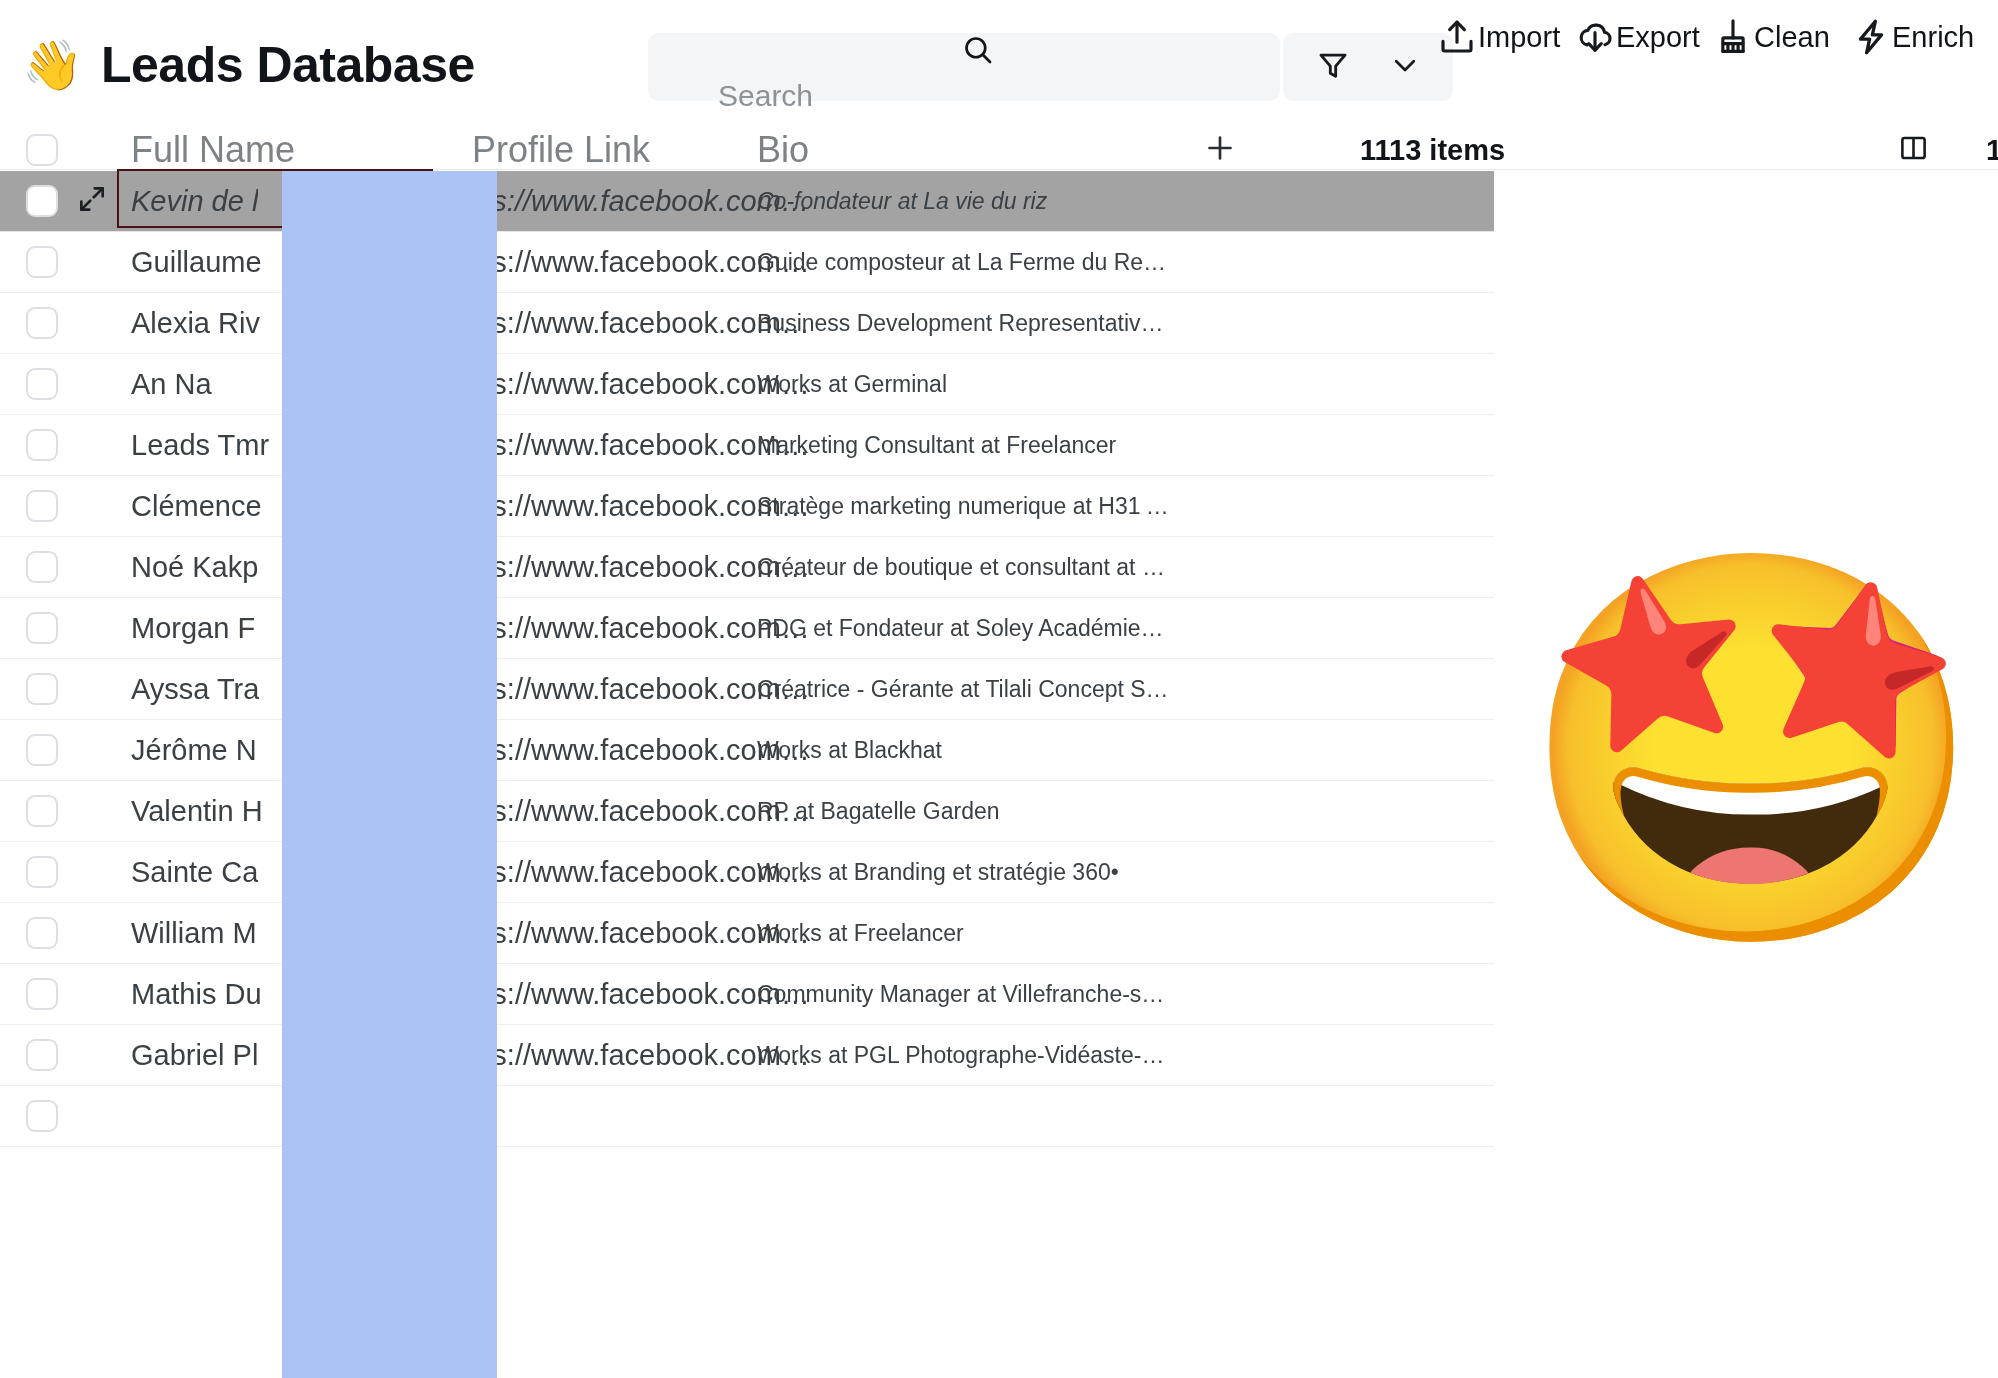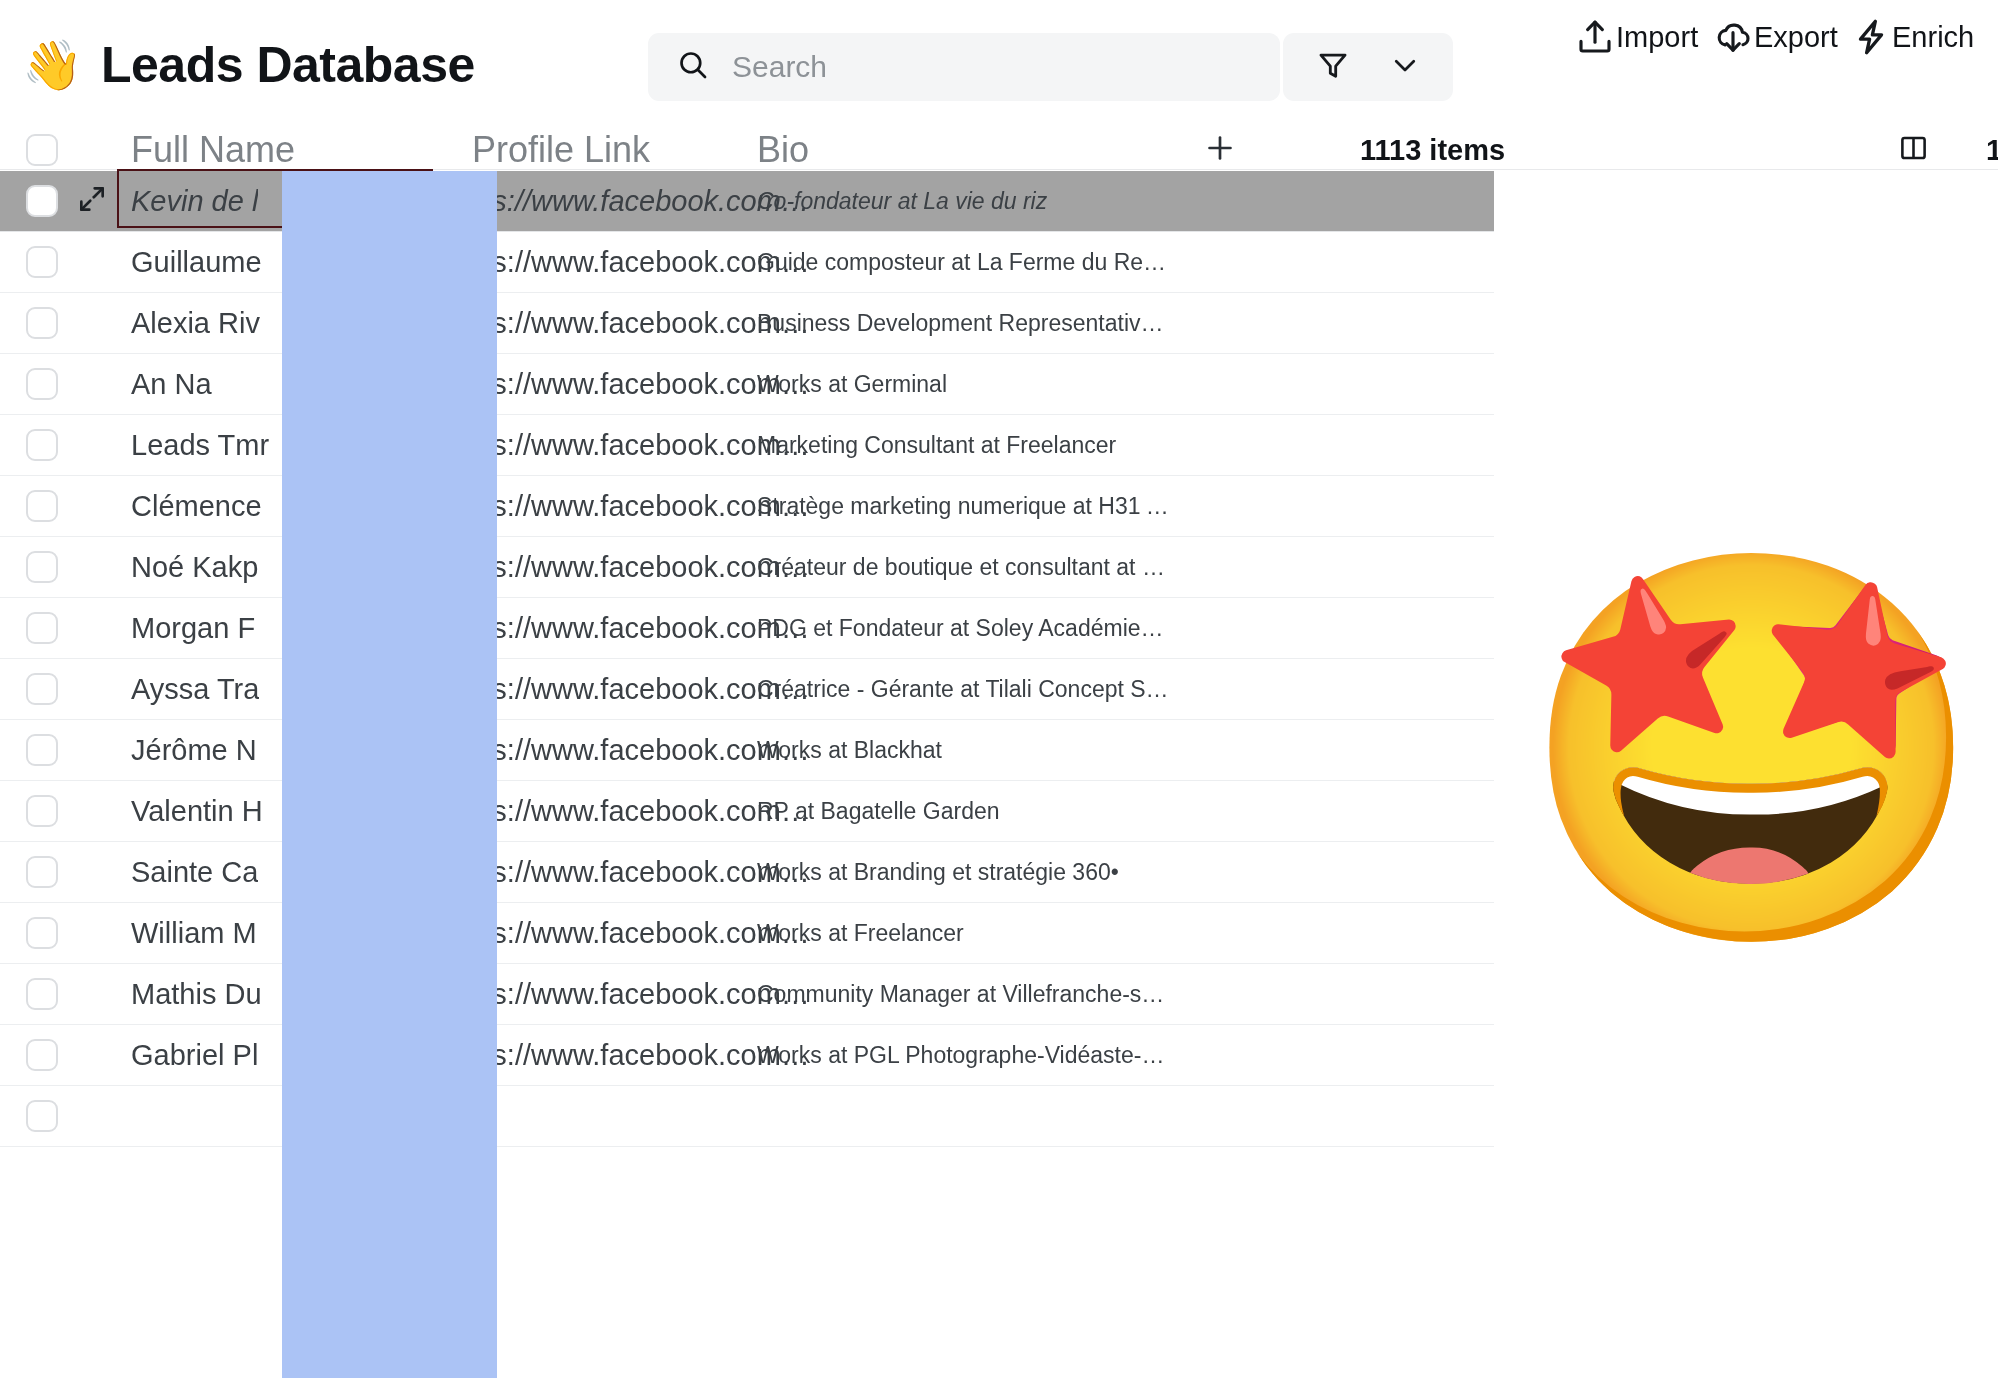--- a/index.html
+++ b/index.html
@@ -55,21 +55,22 @@
     position: absolute;
     left: 648px;
     top: 33px;
     width: 632px;
     height: 68px;
     background: #f4f5f6;
     border-radius: 11px;
     display: flex;
     align-items: center;
     padding-left: 28px;
-    gap: 22px;
+    gap: 8px;
+    flex-direction: column;
   }
   .search-input {
     border: none;
     outline: none;
     background: transparent;
     font-family: "Liberation Sans", sans-serif;
     font-size: 30px;
     color: #111418;
     width: 520px;
     height: 46px;
@@ -339,20 +340,31 @@
         <span class="action-icon">
           <svg width="42" height="42" viewBox="0 0 24 24" fill="none" stroke="#16191d" stroke-width="1.8" stroke-linecap="round" stroke-linejoin="round">
             <path d="M7.5 16.5A4.2 4.2 0 0 1 7.9 8.2a5 5 0 0 1 9.5 1.1 3.6 3.6 0 0 1 .3 7.1"></path>
             <line x1="12" y1="9.5" x2="12" y2="19.5"></line>
             <polyline points="8.4,15.8 12,19.5 15.6,15.8"></polyline>
           </svg>
         </span>
         <span class="action-label">Export</span>
       </button>
 
+      <button class="action-btn">
+        <span class="action-icon">
+          <svg width="42" height="42" viewBox="0 0 24 24" fill="none" stroke="#16191d" stroke-width="1.8" stroke-linecap="round" stroke-linejoin="round">
+            <line x1="12" y1="2.8" x2="12" y2="12.5"></line>
+            <rect x="6.2" y="12.5" width="11.6" height="3.3" rx="0.6"></rect>
+            <path d="M6.2 15.8v4.4M9.1 15.8v4.4M12 15.8v4.4M14.9 15.8v4.4M17.8 15.8v4.4"></path>
+            <line x1="6.2" y1="20.2" x2="17.8" y2="20.2"></line>
+          </svg>
+        </span>
+        <span class="action-label">Clean</span>
+      </button>
 
       <button class="action-btn">
         <span class="action-icon">
           <svg width="42" height="42" viewBox="0 0 24 24" fill="none" stroke="#16191d" stroke-width="1.9" stroke-linecap="round" stroke-linejoin="round">
             <path d="M14.5 3 6 13.2h5.2L9.5 21 18 10.8h-5.2L14.5 3z"></path>
           </svg>
         </span>
         <span class="action-label">Enrich</span>
       </button>
 

